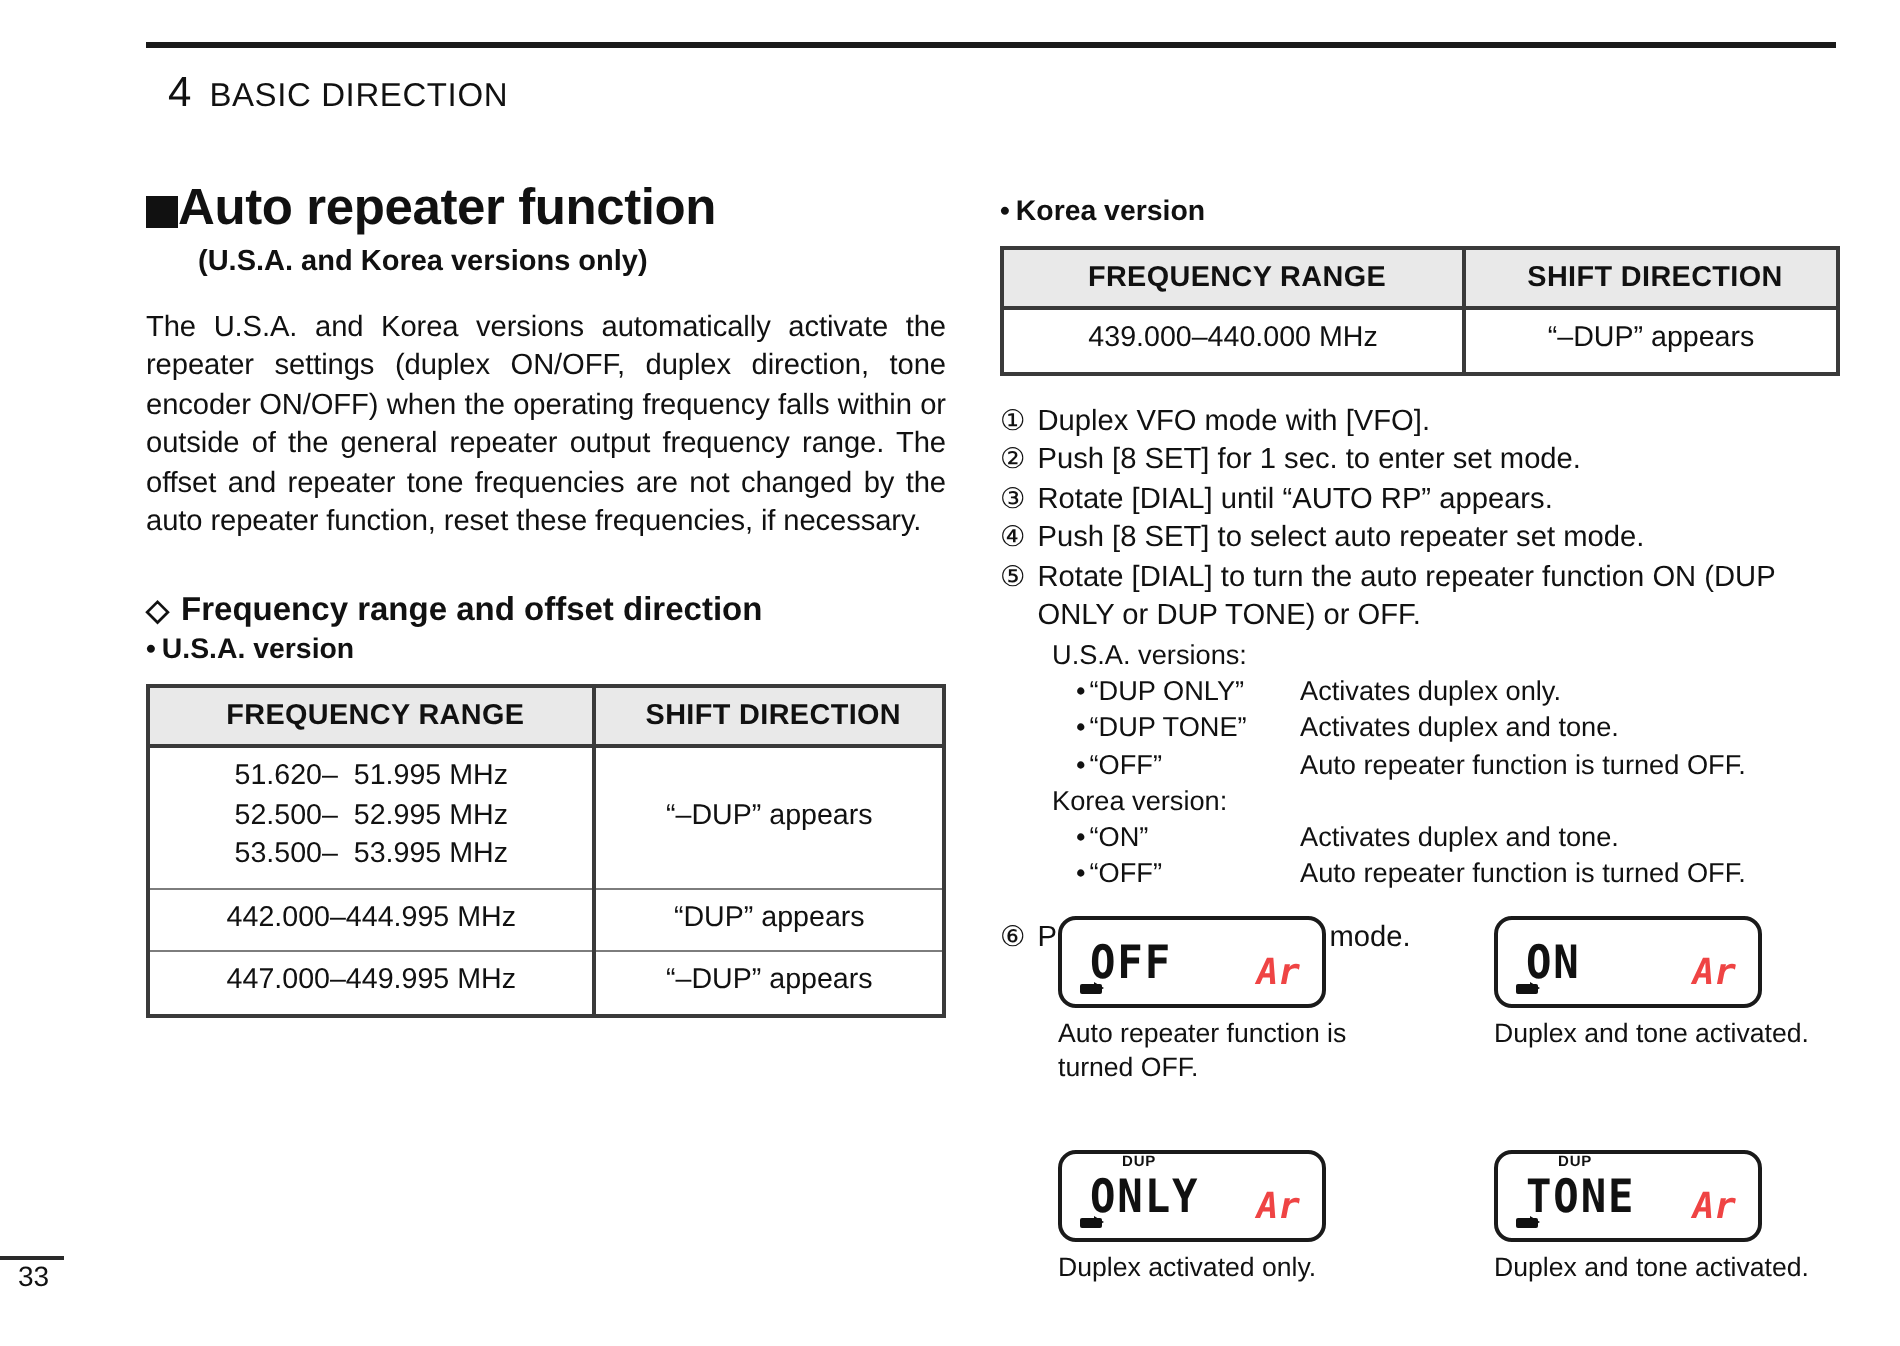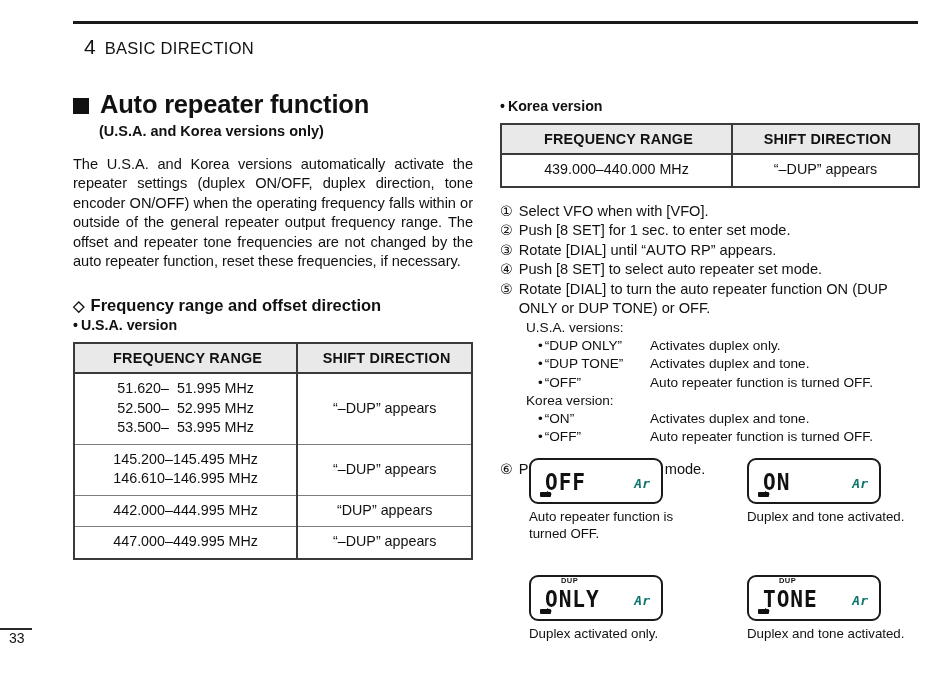--- a/index.html
+++ b/index.html
@@ -35,21 +35,21 @@
   .chapter-title {
     font-size: 16.5px; letter-spacing: 0.3px; font-weight: 400;
   }
 
   
   .col-left { position: absolute; left: 73px; top: 90px; width: 400px; }
   .col-right { position: absolute; left: 500px; top: 96px; width: 420px; }
 
   
   .h-main {
-    display: flex; align-items: center; gap: 11px;
+    display: flex; align-items: center; 
     font-size: 25.5px; font-weight: bold; letter-spacing: -0.2px;
     margin: 0 0 2px 0;
   }
   .sq-bullet {
     width: 16px; height: 16px; background: #111; display: inline-block;
     position: relative; top: 1px;
   }
   .h-sub {
     font-size: 14.5px; font-weight: bold; margin: 4px 0 0 26px;
   }
@@ -165,23 +165,23 @@
   .lcd .dupflag {
     position: absolute;
     left: 30px; top: -1px;
     font-size: 7.5px; font-weight: bold; letter-spacing: 0.4px;
     color: #111;
   }
   .lcd .ar {
     position: absolute;
     right: 11px; top: 16px;
     font-family: "DejaVu Sans Mono", monospace;
-    font-size: 13px; font-weight: bold;
+    font-size: 18px; font-weight: bold;
     font-style: italic;
-    color: #0f766e;
+    color: #ef4444;
   }
   .lcd .pip {
     position: absolute;
     left: 9px; bottom: 5px;
     width: 11px; height: 5px;
     background: #111;
     border-radius: 1px;
   }
   .lcd .pip::after {
     content: "";
@@ -253,27 +253,20 @@
           <tr>
             <td>
               <div class="mono-range">51.620–  51.995 MHz</div>
               <div class="mono-range">52.500–  52.995 MHz</div>
               <div class="mono-range">53.500–  53.995 MHz</div>
             </td>
             <td class="colsep">“–DUP” appears</td>
           </tr>
           <tr>
             <td>
-              <div class="mono-range">145.200–145.495 MHz</div>
-              <div class="mono-range">146.610–146.995 MHz</div>
-            </td>
-            <td class="colsep">“–DUP” appears</td>
-          </tr>
-          <tr>
-            <td>
               <div class="mono-range">442.000–444.995 MHz</div>
             </td>
             <td class="colsep">“DUP” appears</td>
           </tr>
           <tr>
             <td>
               <div class="mono-range">447.000–449.995 MHz</div>
             </td>
             <td class="colsep">“–DUP” appears</td>
           </tr>
@@ -306,21 +299,21 @@
               <div class="mono-range">439.000–440.000 MHz</div>
             </td>
             <td class="colsep">“–DUP” appears</td>
           </tr>
         </tbody>
     </table>
 
     <ol class="steps" id="steps-list">
         <li>
           <span class="circnum">①</span>
-          <span class="step-text">Select VFO when with [VFO].</span>
+          <span class="step-text">Duplex VFO mode with [VFO].</span>
         </li>
         <li>
           <span class="circnum">②</span>
           <span class="step-text">Push [8 SET] for 1 sec. to enter set mode.</span>
         </li>
         <li>
           <span class="circnum">③</span>
           <span class="step-text">Rotate [DIAL] until “AUTO RP” appears.</span>
         </li>
         <li>

